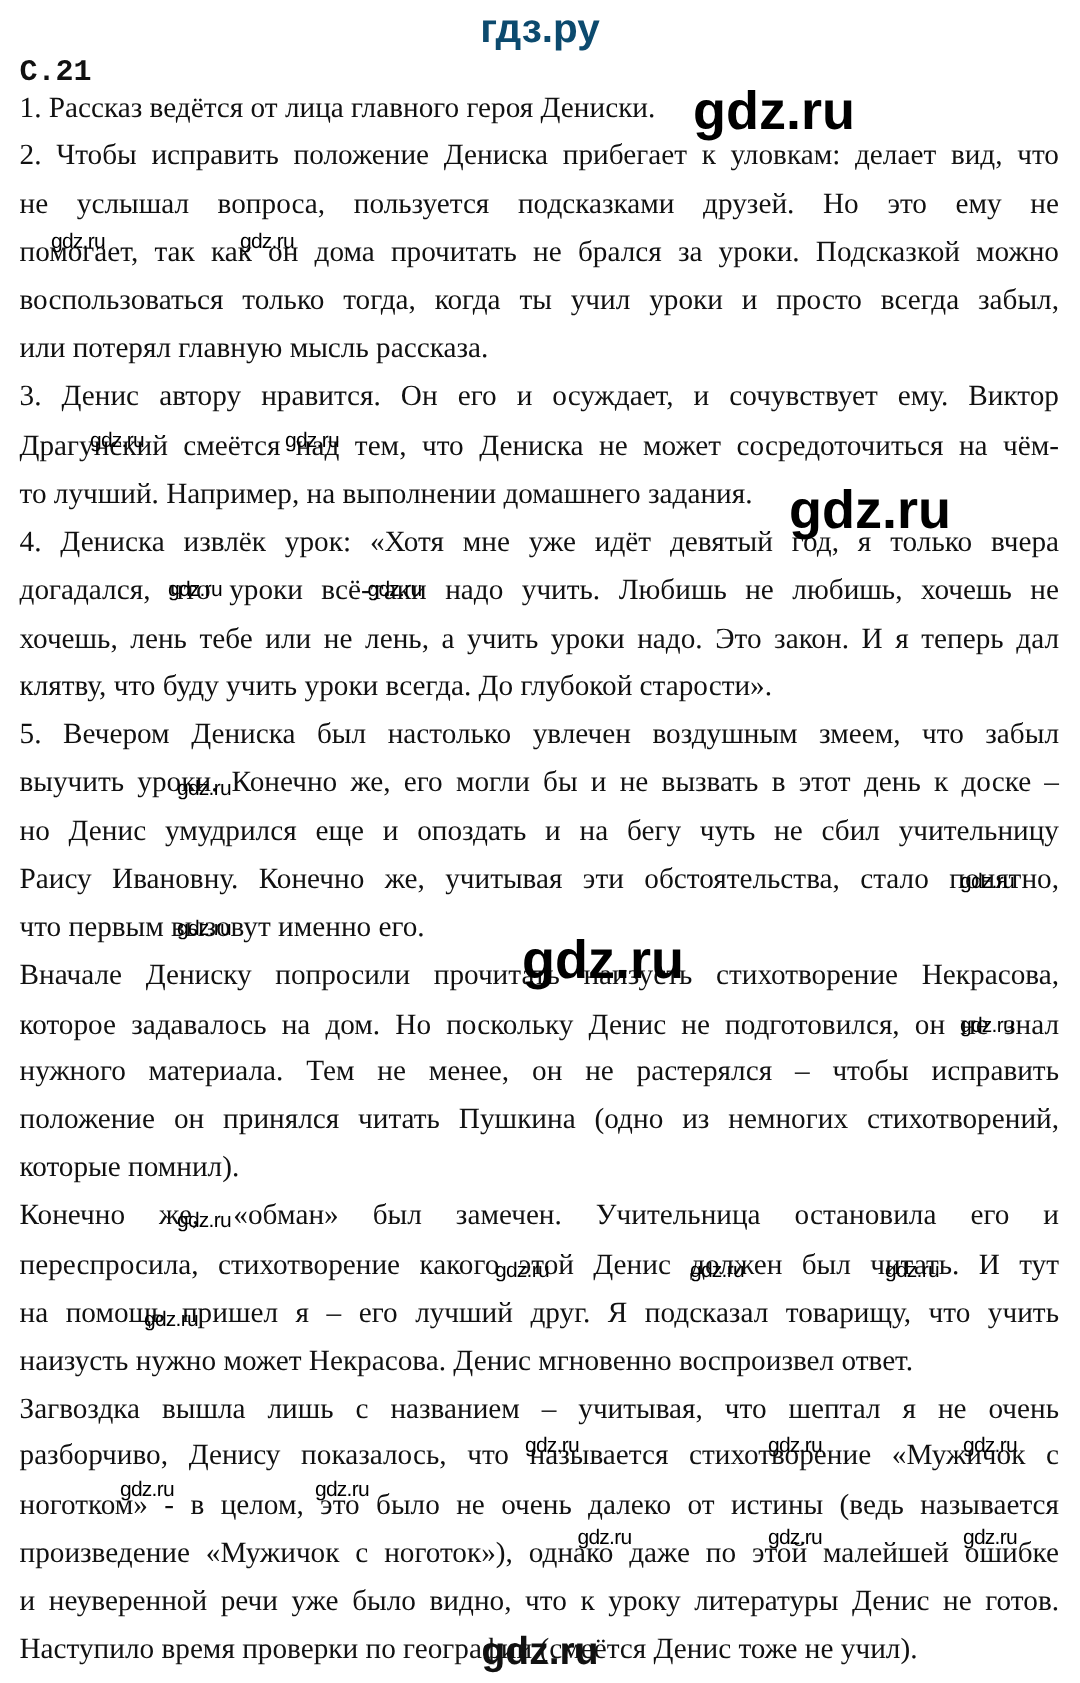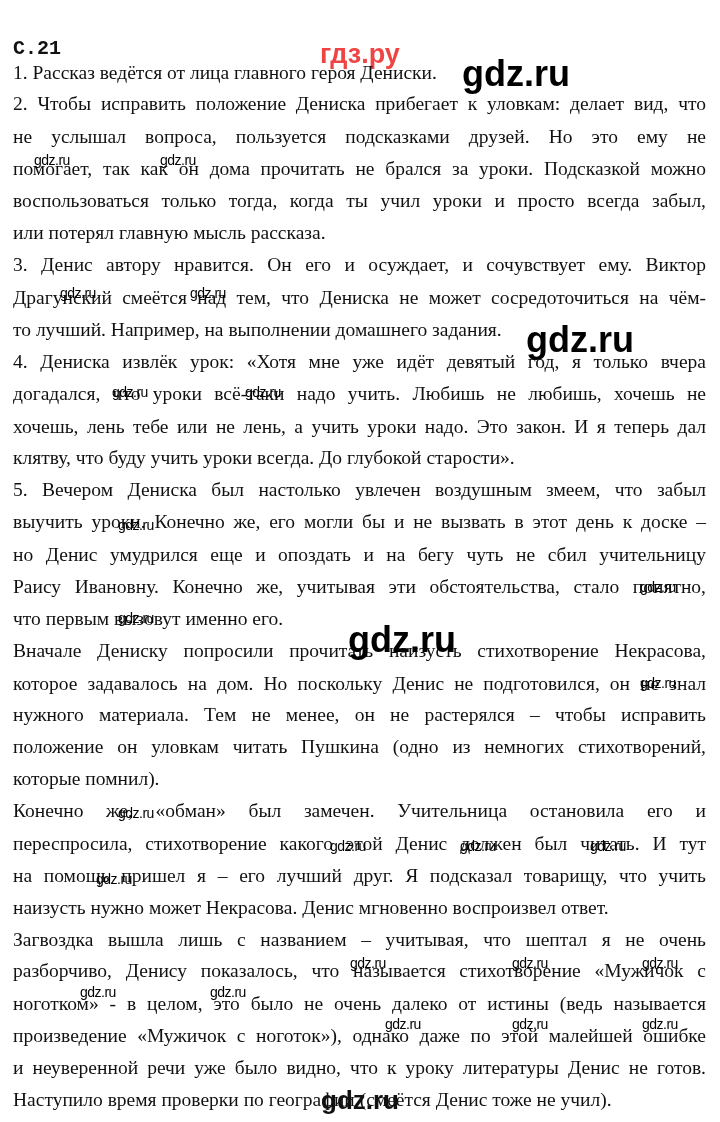--- a/index.html
+++ b/index.html
@@ -1,20 +1,20 @@
 <!DOCTYPE html>
 <html><head>
 <meta charset="utf-8">
 <style>
   html, body { margin: 0; padding: 0; background: #ffffff; }
   body { width: 720px; height: 1122px; position: relative; overflow: hidden; }
   .page { position: absolute; left: 0; top: 0; width: 720px; height: 1122px; }
   .header {
     position: absolute; left: 0; top: 4px; width: 720px; text-align: center;
-    font-family: "Liberation Sans", sans-serif; font-weight: bold; font-size: 27px; color: #ef4444; margin-top: 35px;
+    font-family: "Liberation Sans", sans-serif; font-weight: bold; font-size: 27px; color: #0c4a6e;
   }
   .section-title {
     position: absolute; left: 13px; top: 37px;
     font-family: Liberation Mono, monospace; font-weight: bold; font-size: 20px; color: #111;
   }
   .line {
     position: absolute; left: 13px; width: 693px;
     font-family: "Liberation Serif", serif; font-size: 19.5px; color: #111;
     white-space: nowrap; line-height: 24px; transform-origin: left top;
   }
@@ -53,21 +53,21 @@
       <div class="line justify" style="top: 415px;">хочешь, лень тебе или не лень, а учить уроки надо. Это закон. И я теперь дал</div>
       <div class="line" style="top: 446px;">клятву, что буду учить уроки всегда. До глубокой старости».</div>
       <div class="line justify" style="top: 478px;">5. Вечером Дениска был настолько увлечен воздушным змеем, что забыл</div>
       <div class="line justify" style="top: 510px;">выучить уроки. Конечно же, его могли бы и не вызвать в этот день к доске –</div>
       <div class="line justify" style="top: 543px;">но Денис умудрился еще и опоздать и на бегу чуть не сбил учительницу</div>
       <div class="line justify" style="top: 575px;">Раису Ивановну. Конечно же, учитывая эти обстоятельства, стало понятно,</div>
       <div class="line" style="top: 607px;">что первым вызовут именно его.</div>
       <div class="line justify" style="top: 639px;">Вначале Дениску попросили прочитать наизусть стихотворение Некрасова,</div>
       <div class="line justify" style="top: 672px;">которое задавалось на дом. Но поскольку Денис не подготовился, он не знал</div>
       <div class="line justify" style="top: 703px;">нужного материала. Тем не менее, он не растерялся – чтобы исправить</div>
-      <div class="line justify" style="top: 735px;">положение он уловкам читать Пушкина (одно из немногих стихотворений,</div>
+      <div class="line justify" style="top: 735px;">положение он принялся читать Пушкина (одно из немногих стихотворений,</div>
       <div class="line" style="top: 767px;">которые помнил).</div>
       <div class="line justify" style="top: 799px;">Конечно же, «обман» был замечен.  Учительница остановила его и</div>
       <div class="line justify" style="top: 832px;">переспросила, стихотворение какого этой Денис должен был читать.  И тут</div>
       <div class="line justify" style="top: 864px;">на помощь пришел я – его лучший друг. Я подсказал товарищу, что учить</div>
       <div class="line" style="top: 896px;">наизусть нужно может Некрасова. Денис мгновенно воспроизвел ответ.</div>
       <div class="line justify" style="top: 928px;">Загвоздка вышла лишь с названием – учитывая, что шептал я не очень</div>
       <div class="line justify" style="top: 959px;">разборчиво, Денису показалось, что называется стихотворение «Мужичок с</div>
       <div class="line justify" style="top: 992px;">ноготком» - в целом, это было не очень далеко от истины (ведь называется</div>
       <div class="line justify" style="top: 1024px;">произведение «Мужичок с ноготок»), однако даже по этой малейшей ошибке</div>
       <div class="line justify" style="top: 1056px;">и неуверенной речи уже было видно, что к уроку литературы Денис не готов.</div>

